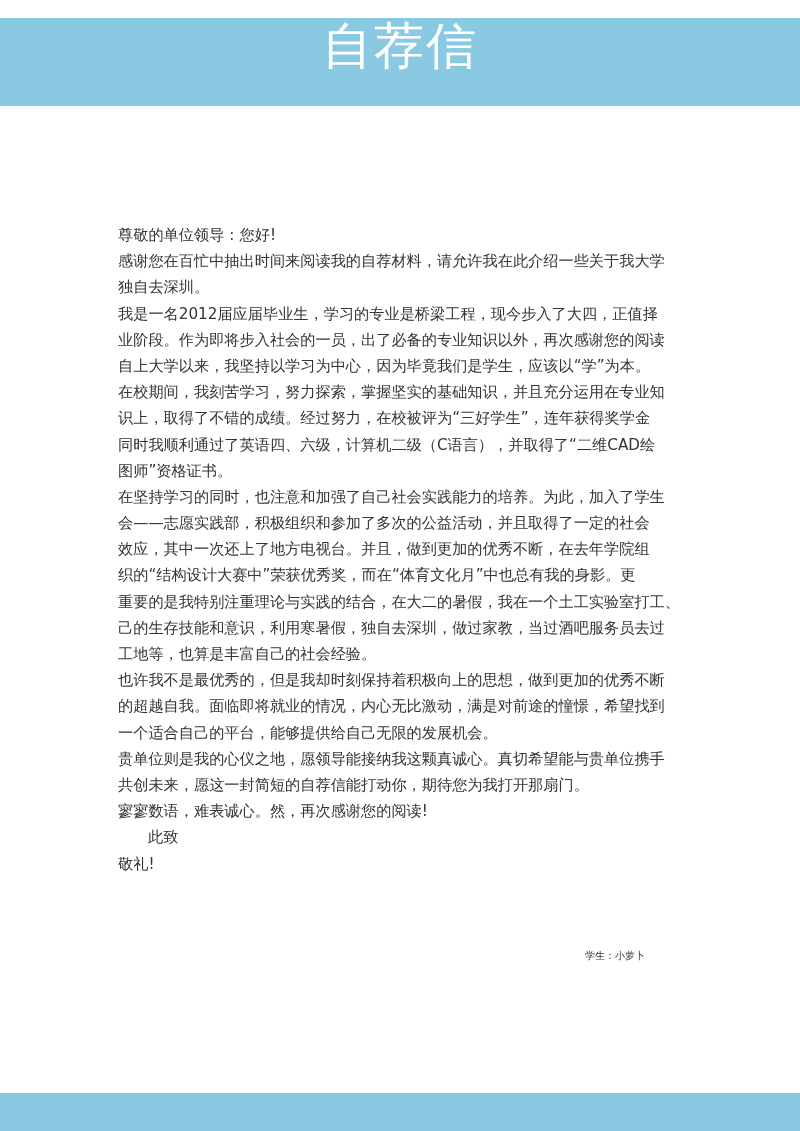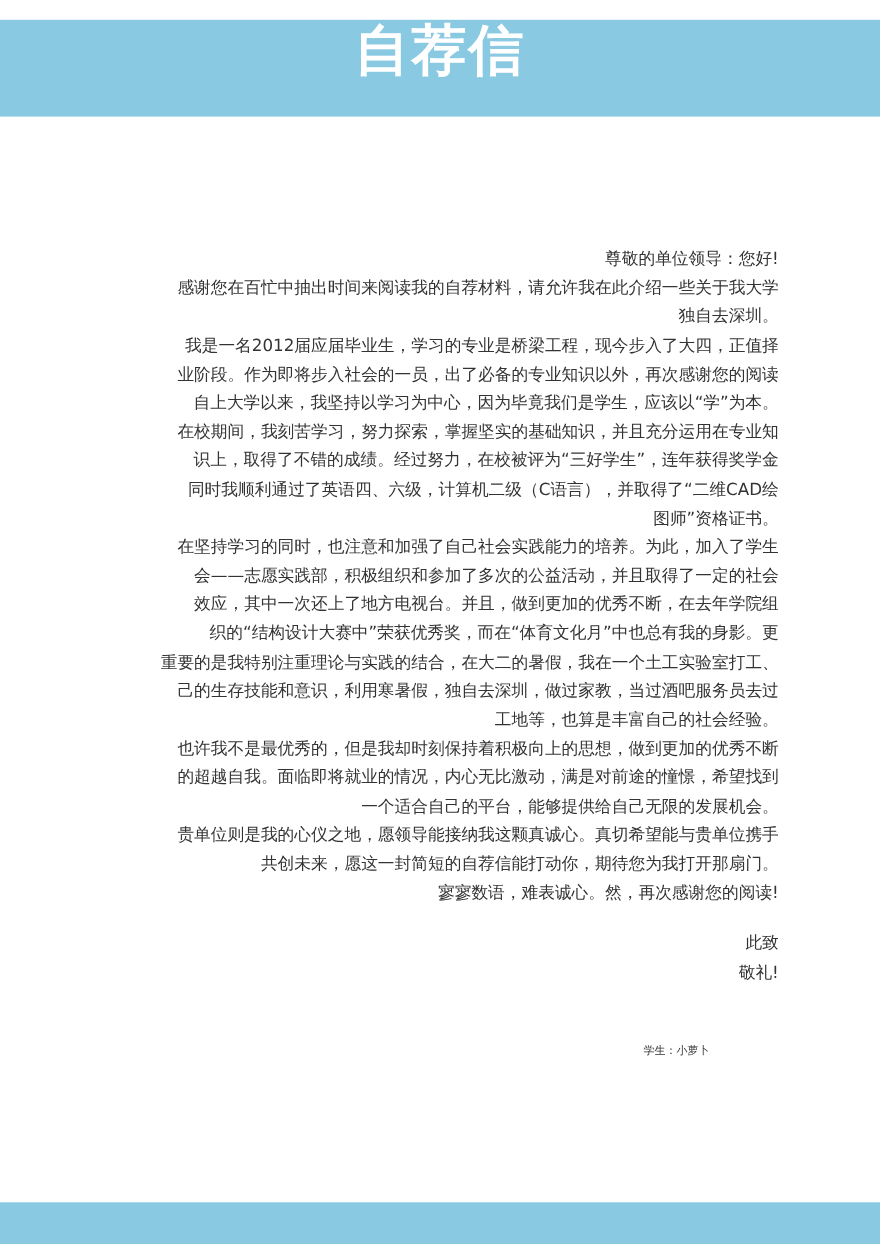--- a/index.html
+++ b/index.html
@@ -1,25 +1,25 @@
 <!DOCTYPE html>
 <html><head>
 <meta charset="utf-8">
 <style>
   html, body { margin:0; padding:0; background:#ffffff; }
   body { width:800px; height:1131px; position:relative; overflow:hidden;
          font-family:"DejaVu Sans", "Liberation Sans", sans-serif; }
   .header-band { position:absolute; left:0; top:18px; width:800px; height:88px;
                  background:#8ac9e2; display:flex; align-items:center; justify-content:center; }
-  .title { color:#ffffff; font-size:50px; letter-spacing:2px; font-weight:bold; line-height:1; margin-top:2px; }
+  .title { color:#ffffff; font-size:50px; letter-spacing:2px; font-weight:normal; line-height:1; margin-top:2px; }
   .footer-band { position:absolute; left:0; top:1093px; width:800px; height:38px; background:#8ac9e2; }
   .body-text { position:absolute; left:118px; top:222px; width:590px;
                font-size:15.2px; line-height:26.2px; color:#333333; }
-  .line { white-space:nowrap; height:26.2px;text-align:right; }
-  .indent { padding-left:30px;margin-top:20px; }
+  .line { white-space:nowrap; height:26.2px; }
+  .indent { padding-left:30px; }
   .signature { position:absolute; left:585px; top:943px; font-size:10px; color:#333333; line-height:26px; white-space:nowrap; }
 </style>
 </head>
 <body>
 
 <div class="header-band">
   <h1 class="title">自荐信</h1>
 </div>
 
 <div class="body-text">

